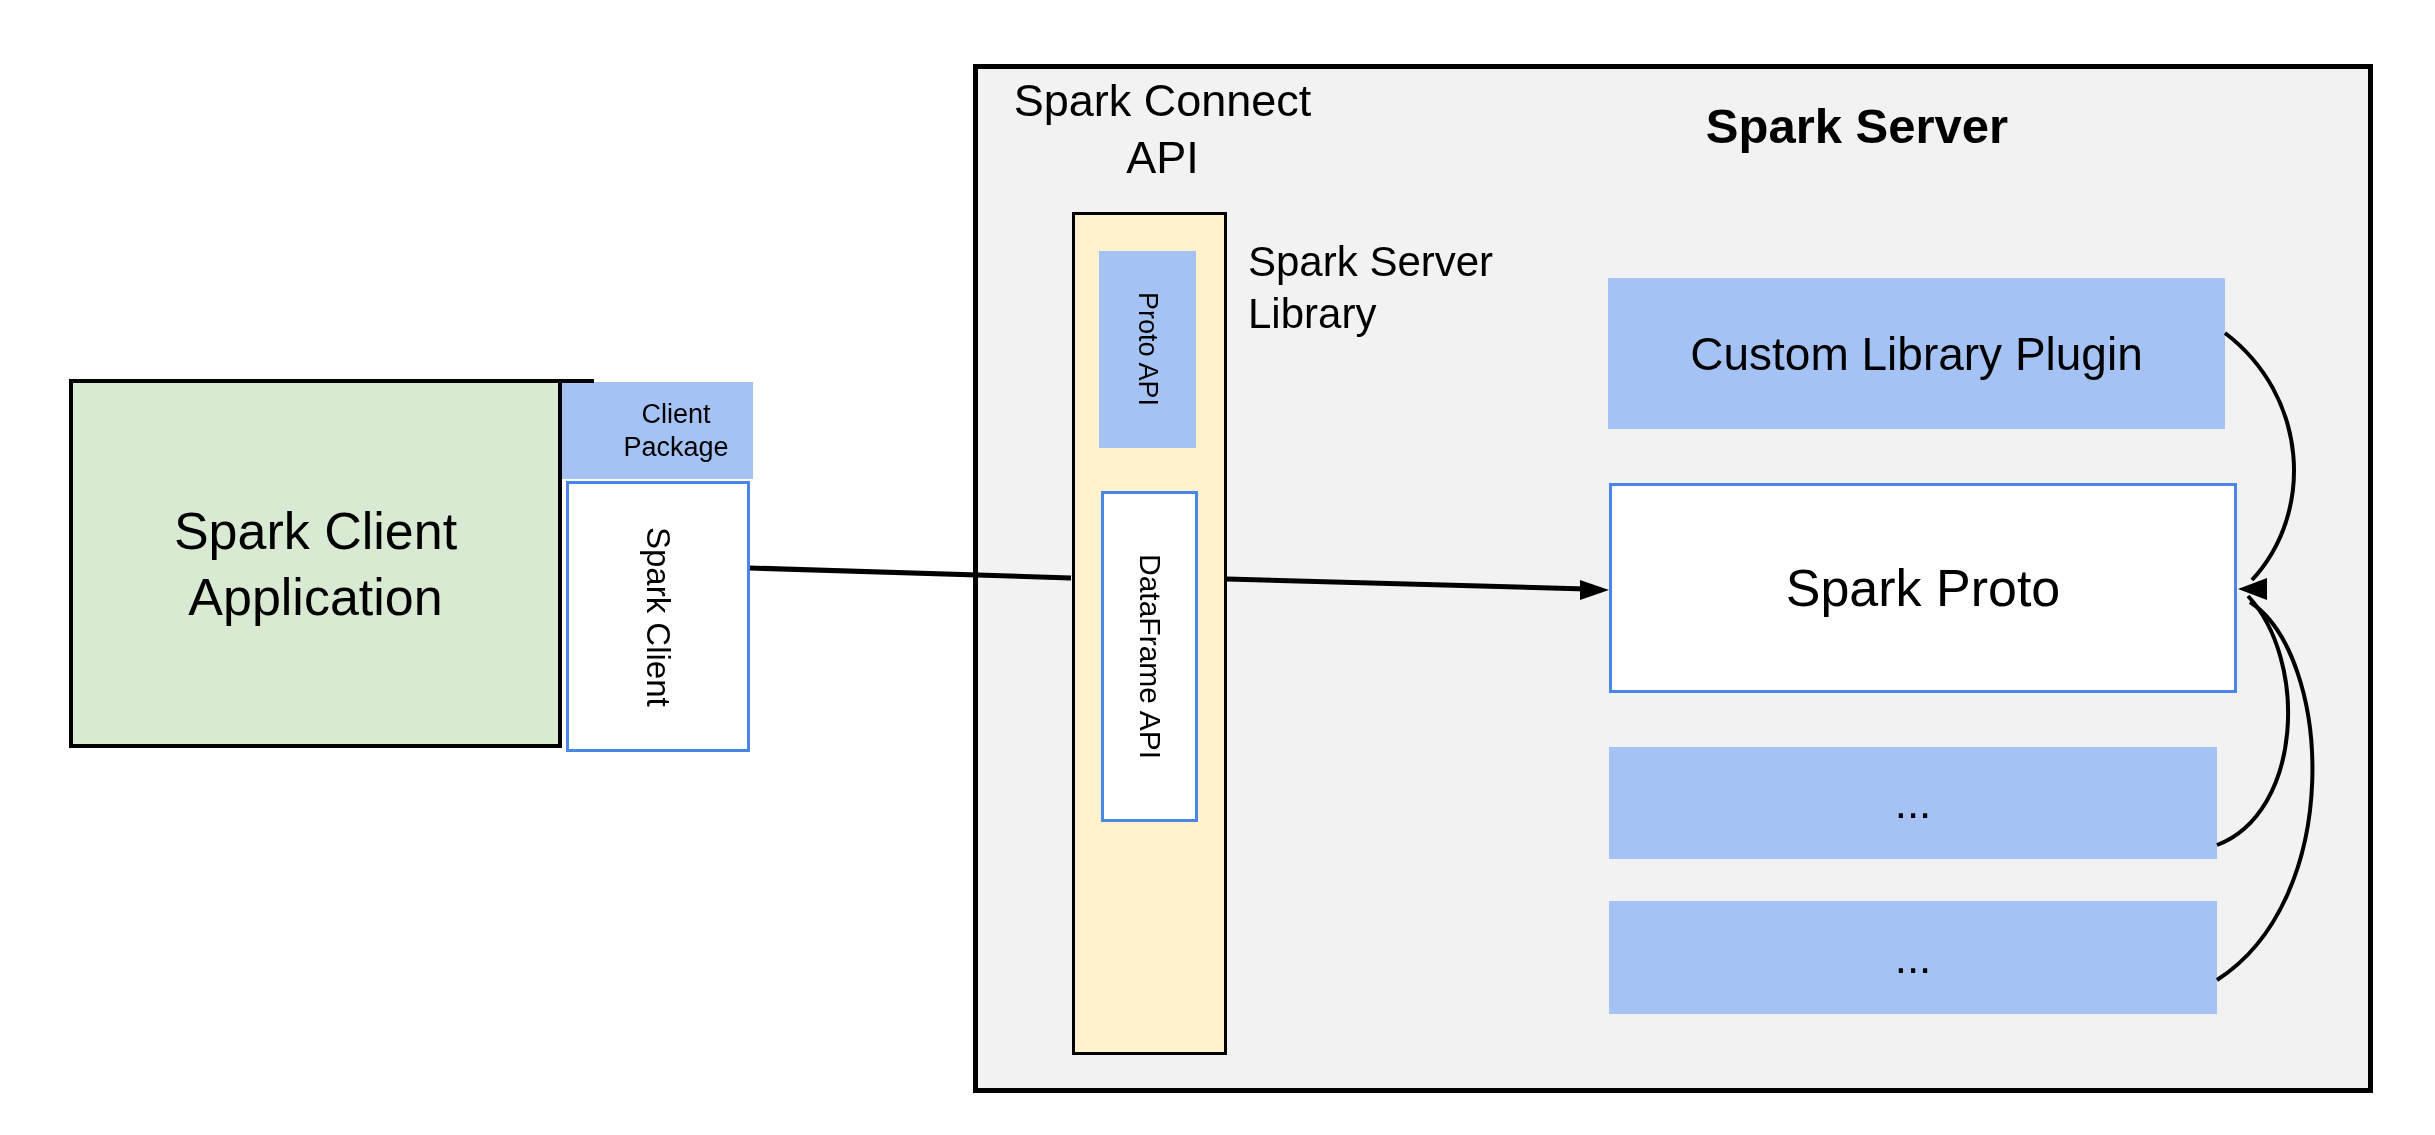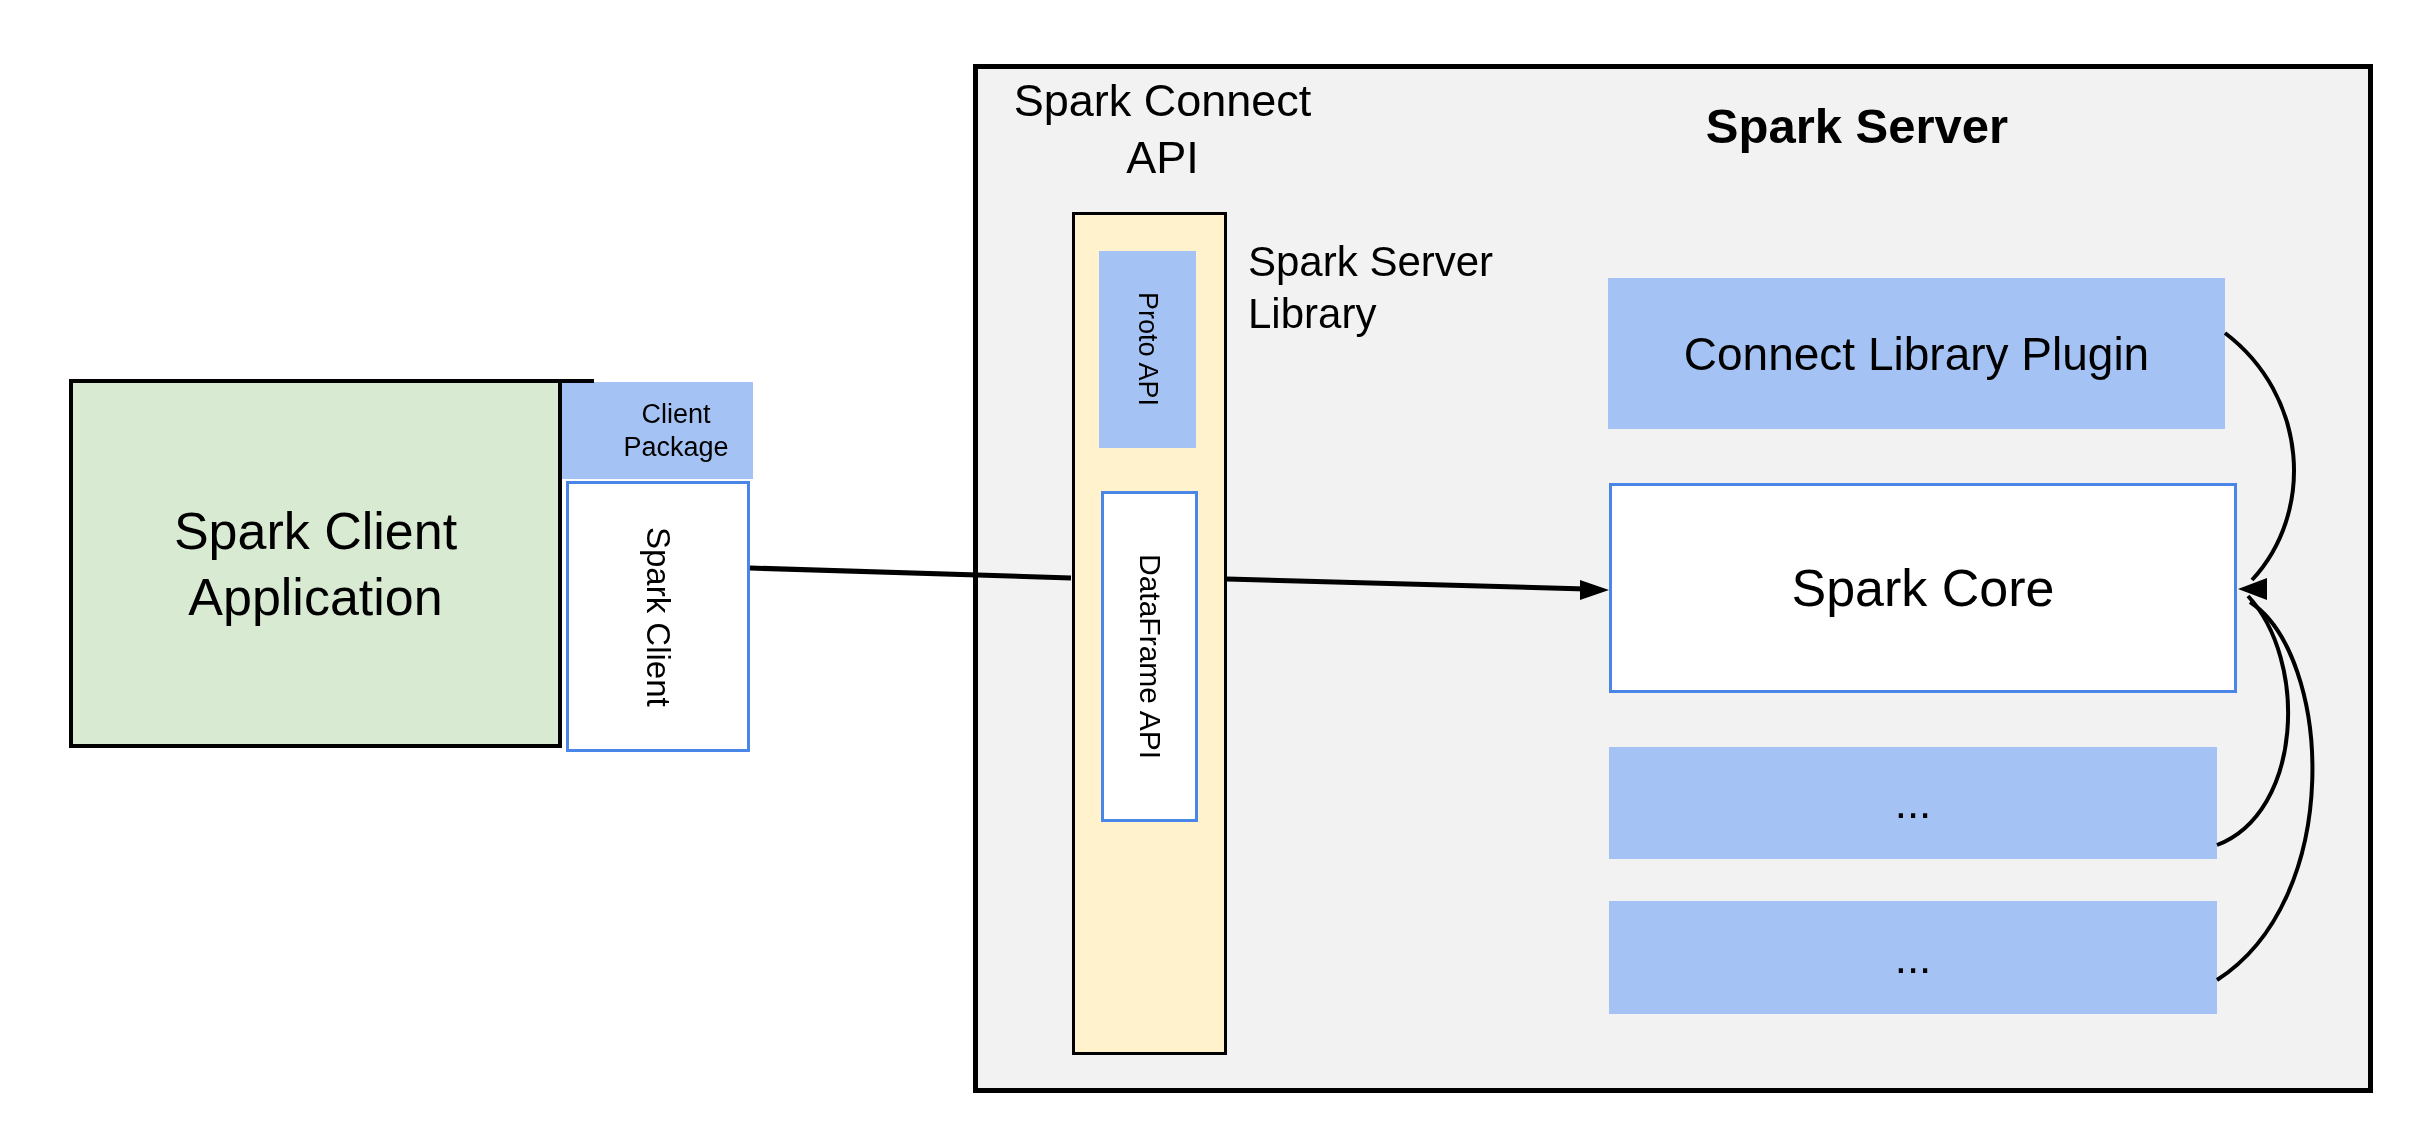--- a/index.html
+++ b/index.html
@@ -84,25 +84,25 @@
   <div class="abs center client-package-box pre">
     <span>Client
 Package</span>
   </div>
 
   <div class="abs center spark-client-box">
     <span class="vtext">Spark Client</span>
   </div>
 
   <div class="abs center plugin-box">
-    <span>Connect Library Plugin</span>
+    <span>Custom Library Plugin</span>
   </div>
 
   <div class="abs center core-box">
-    <span>Spark Core</span>
+    <span>Spark Proto</span>
   </div>
 
   <div class="abs center more-box-1">
     <span>...</span>
   </div>
 
   <div class="abs center more-box-2">
     <span>...</span>
   </div>
 

